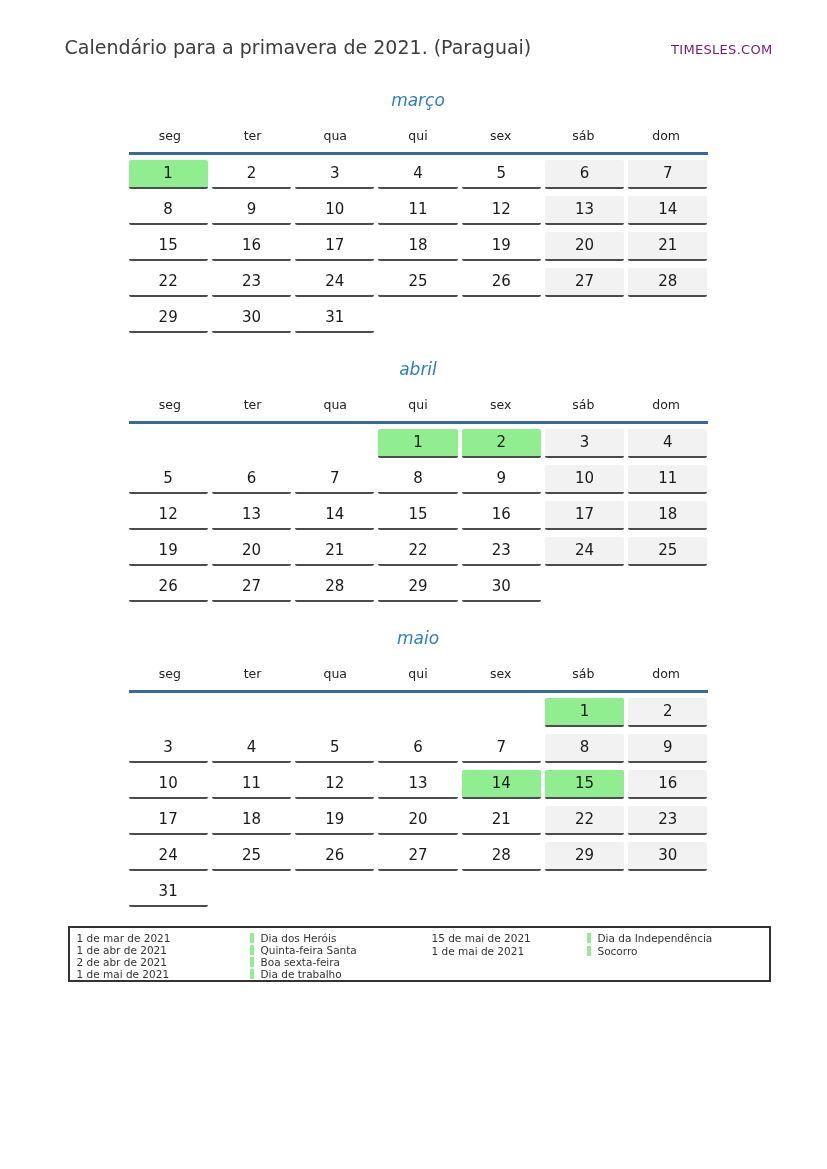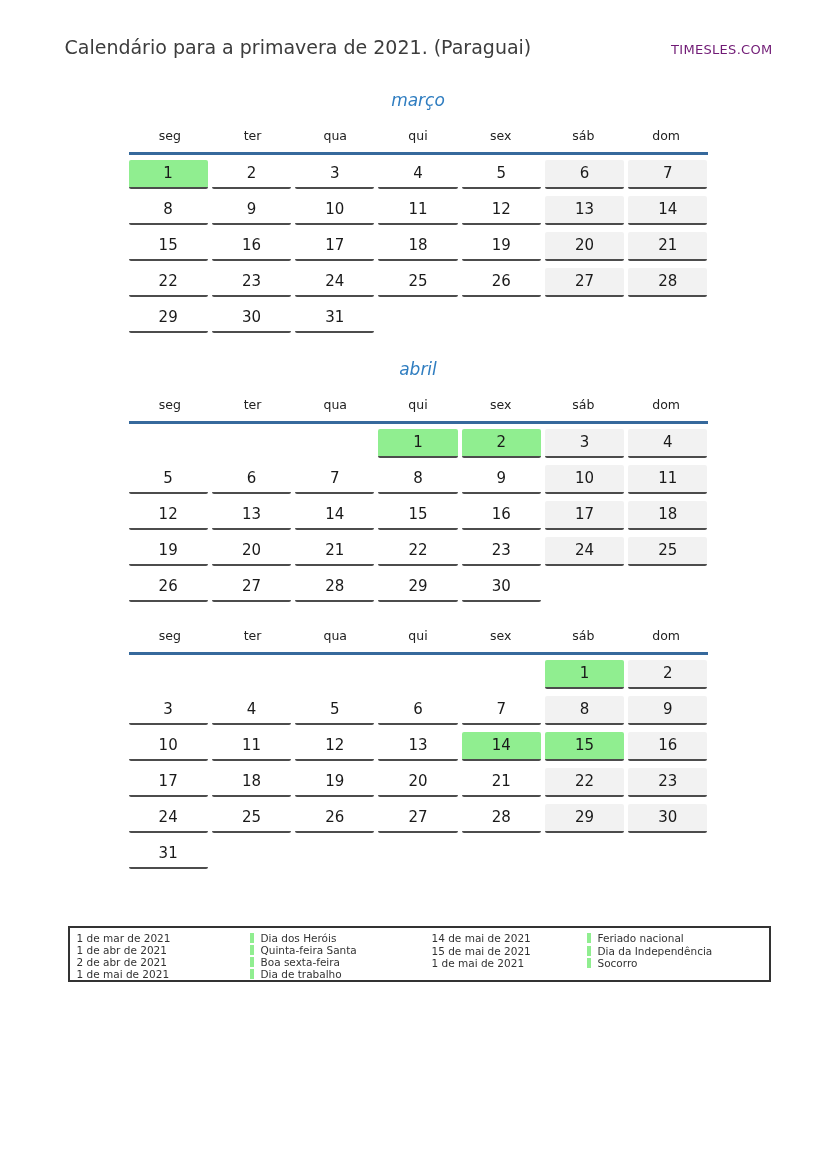--- a/index.html
+++ b/index.html
@@ -148,20 +148,21 @@
           <div class="cell day">26</div>
           <div class="cell day">27</div>
           <div class="cell day">28</div>
           <div class="cell day">29</div>
           <div class="cell day">30</div>
           <div class="cell empty"></div>
           <div class="cell empty"></div>
         </div>
       </div>
       <div class="month">
+        <div class="month-title">maio</div>
         <div class="week-head">
           <div class="weekday">seg</div>
           <div class="weekday">ter</div>
           <div class="weekday">qua</div>
           <div class="weekday">qui</div>
           <div class="weekday">sex</div>
           <div class="weekday">sáb</div>
           <div class="weekday">dom</div>
         </div>
         <div class="head-rule"></div>
@@ -230,25 +231,20 @@
           <div class="legend-label">Boa sexta-feira</div>
         </div>
         <div class="legend-row">
           <div class="legend-date">1 de mai de 2021</div>
           <div class="legend-bar"></div>
           <div class="legend-label">Dia de trabalho</div>
         </div>
       </div>
       <div class="legend-col c1">
         <div class="legend-row">
-          <div class="legend-date">14 de mai de 2021</div>
-          <div class="legend-bar"></div>
-          <div class="legend-label">Feriado nacional</div>
-        </div>
-        <div class="legend-row">
           <div class="legend-date">15 de mai de 2021</div>
           <div class="legend-bar"></div>
           <div class="legend-label">Dia da Independência</div>
         </div>
         <div class="legend-row">
           <div class="legend-date">1 de mai de 2021</div>
           <div class="legend-bar"></div>
           <div class="legend-label">Socorro</div>
         </div>
       </div>

